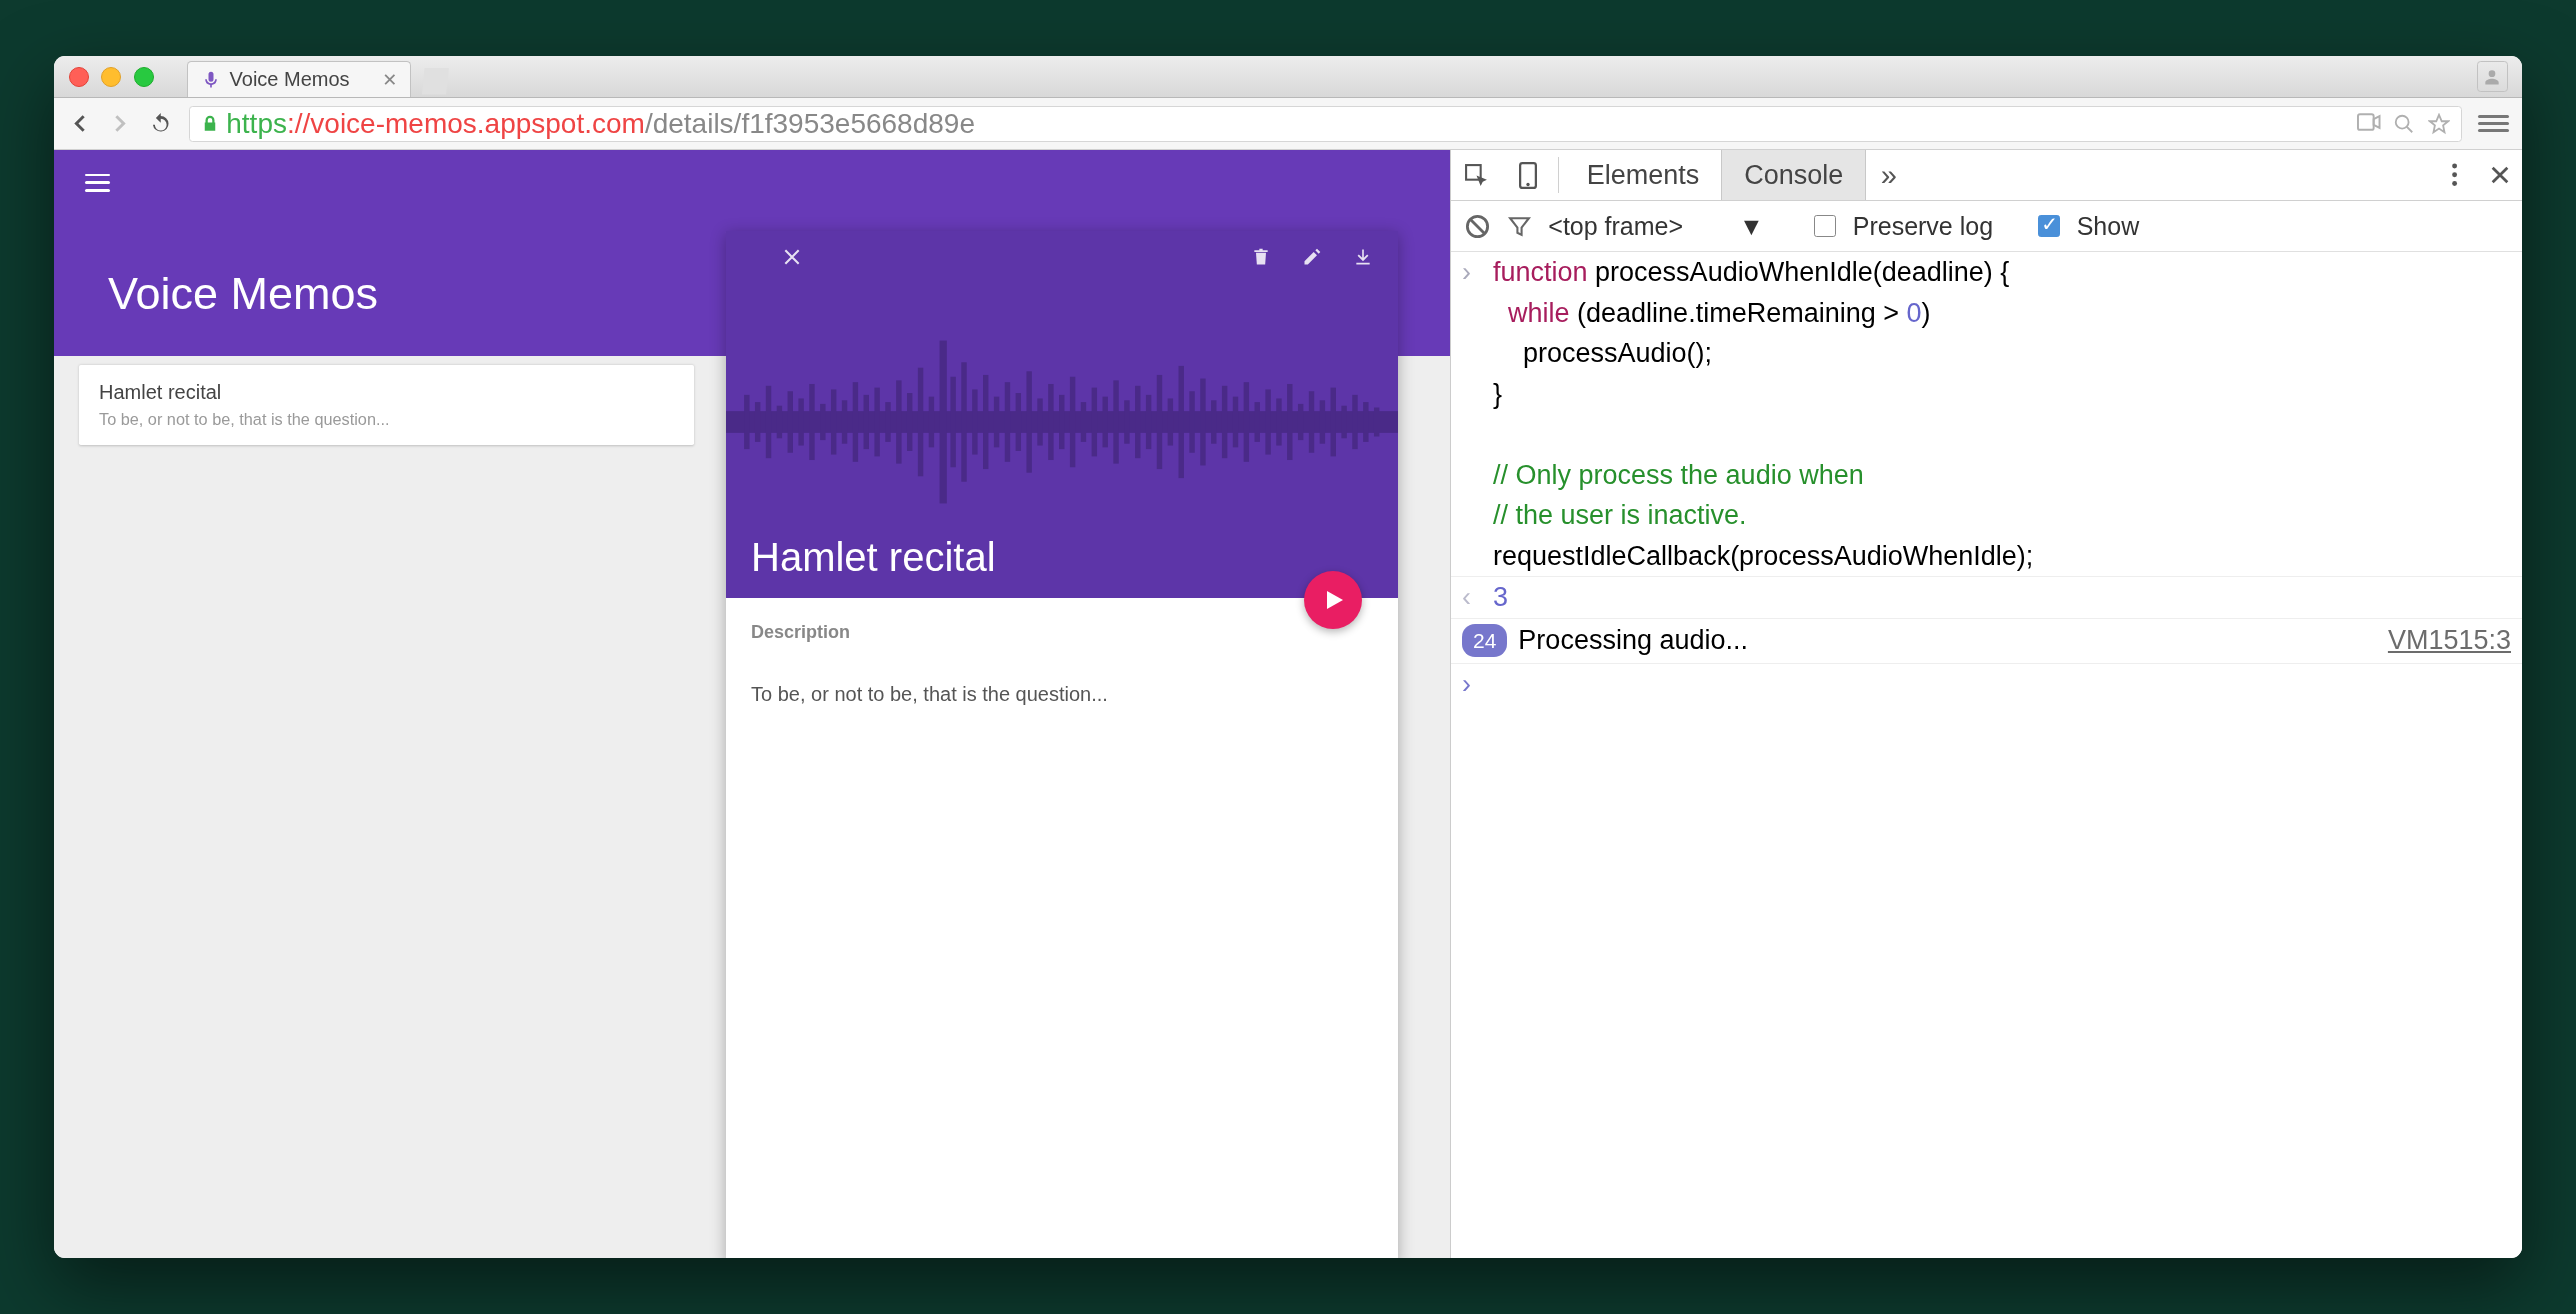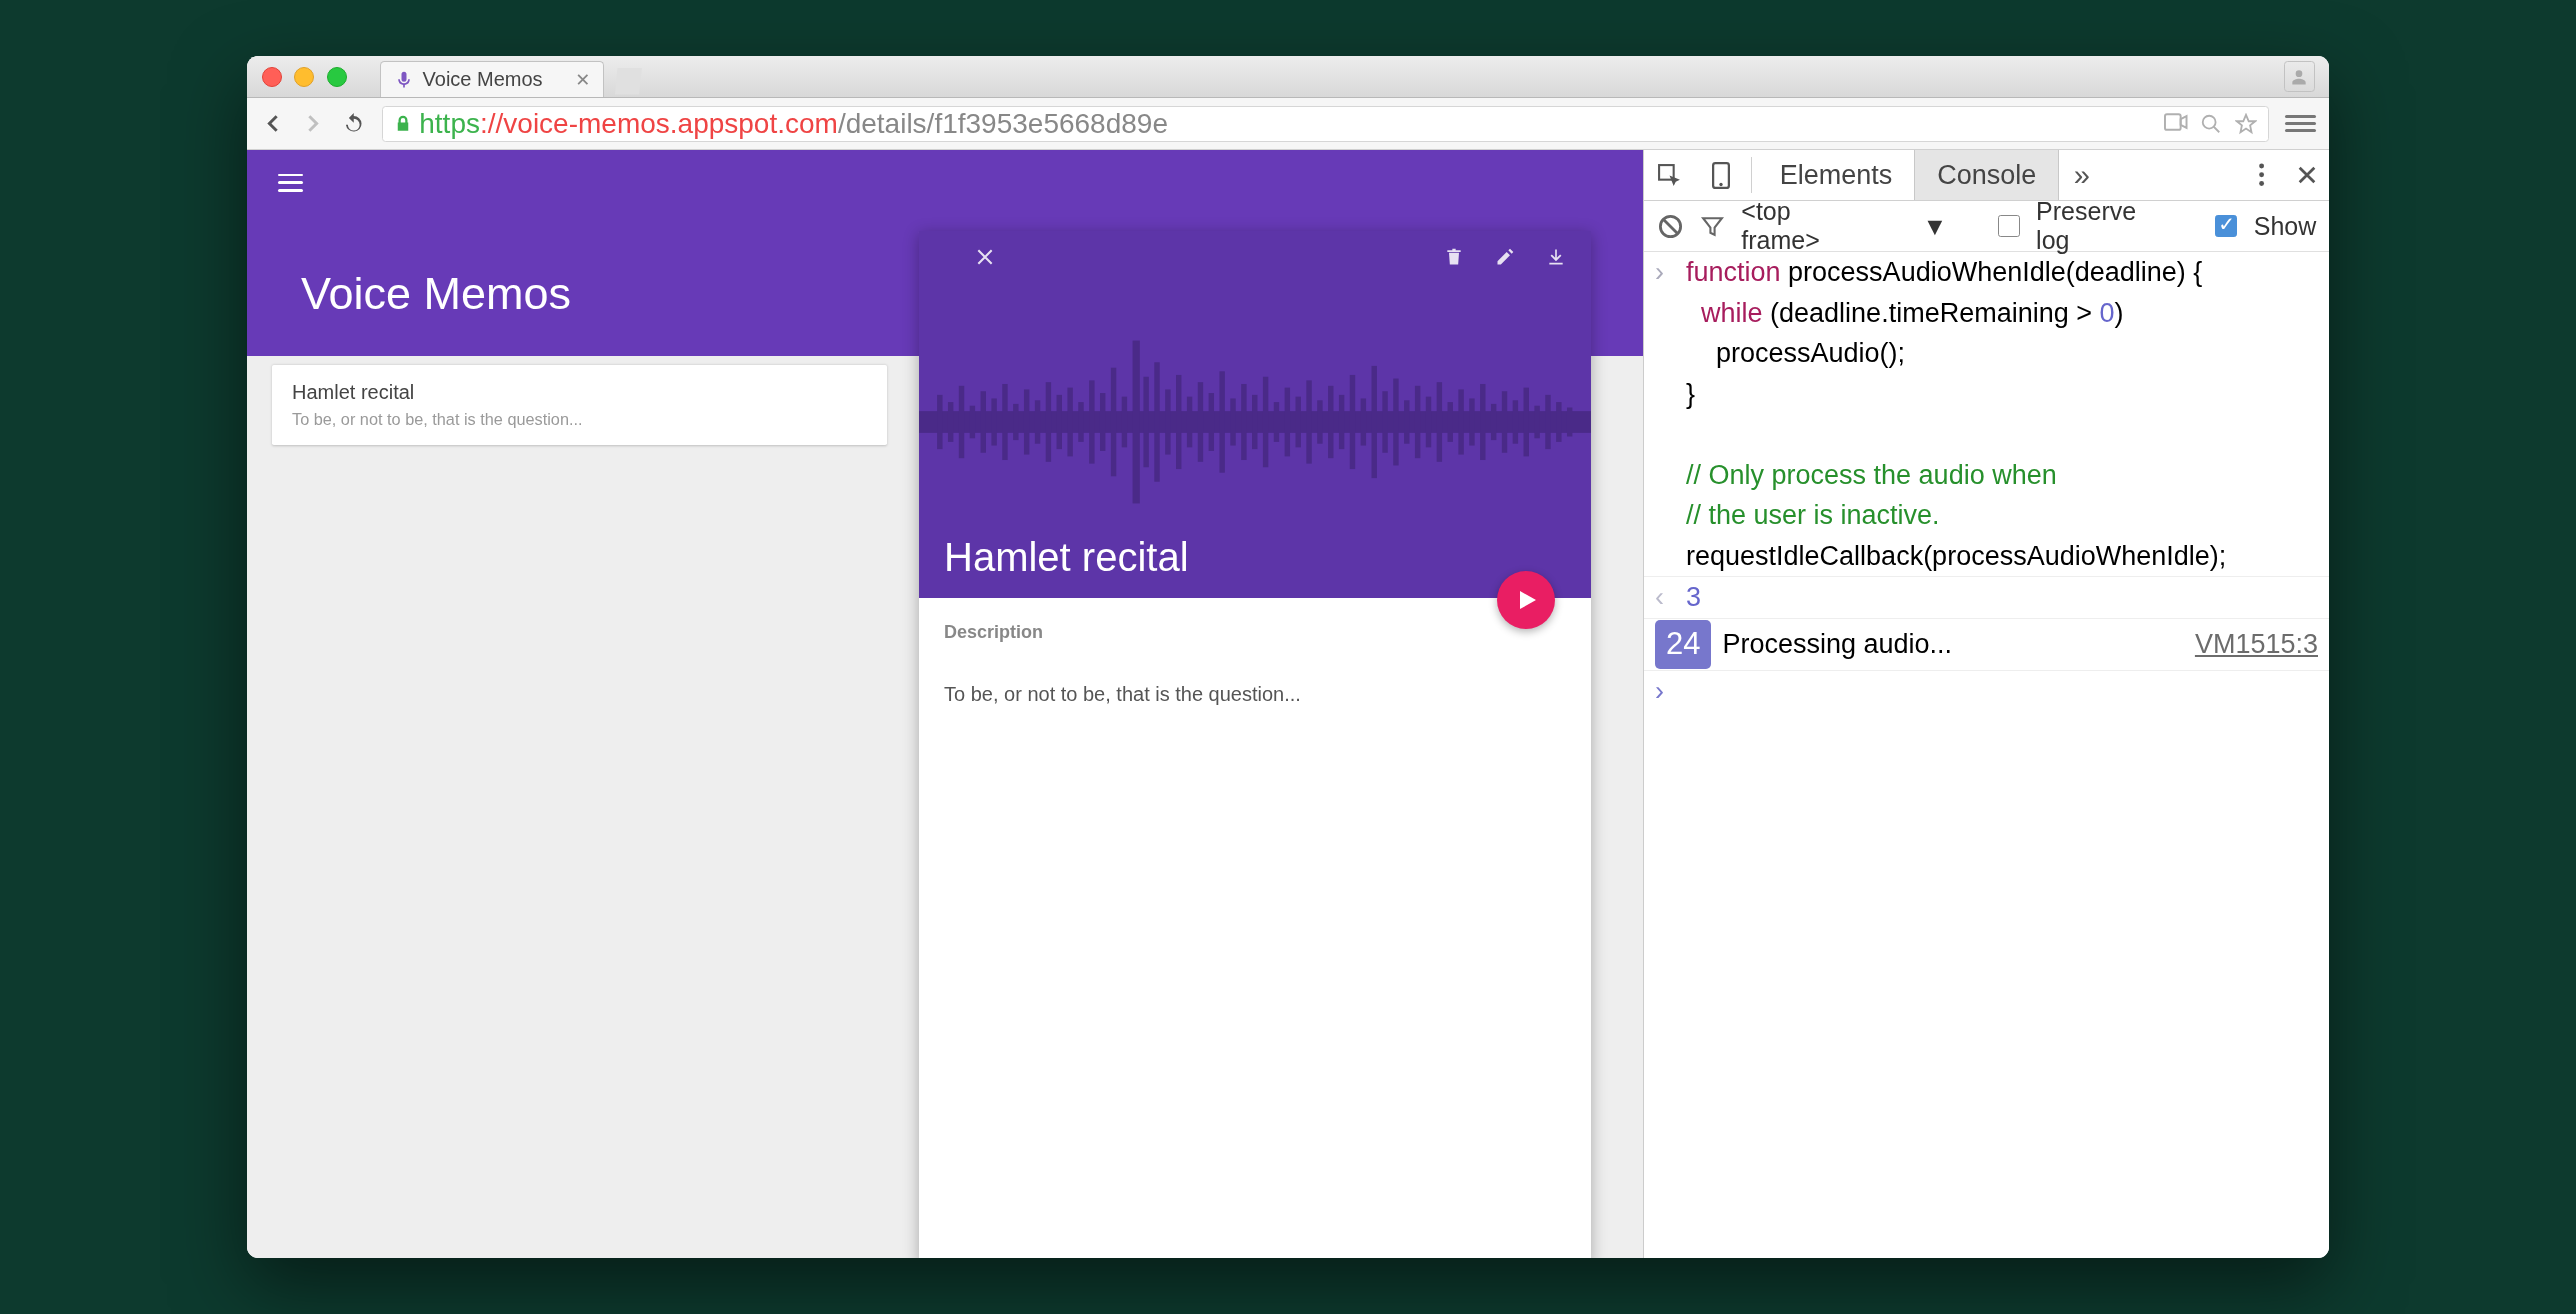--- a/index.html
+++ b/index.html
@@ -1,17 +1,17 @@
 <!DOCTYPE html>
 <html style="font-size:14.5px"><head>
 <meta charset="utf-8">
 <style>
 *{box-sizing:border-box;margin:0;padding:0;font-family:-apple-system,BlinkMacSystemFont,"Segoe UI",Helvetica,Arial,sans-serif}
 body{background:#0d3a2e;display:flex;align-items:center;justify-content:center;width:2576px;height:1314px}
-.mac-window{width:2082px;height:1202px;background:#fff;border-radius:11px;box-shadow:0 27px 72px rgba(0,0,0,.5);display:flex;flex-direction:column;overflow:hidden;position:relative}
+.mac-window{width:2468px;height:1202px;background:#fff;border-radius:11px;box-shadow:0 27px 72px rgba(0,0,0,.5);display:flex;flex-direction:column;overflow:hidden;position:relative}
 
 .titlebar{height:42px;background:linear-gradient(#ededed,#d8d8d8);display:flex;align-items:center;padding:0 14.5px;border-bottom:0.9px solid #b8b8b8}
 .traffic{display:flex;gap:12.7px;margin-right:33px}
 .dot{width:20px;height:20px;border-radius:50%}
 .red{background:#ff5f57;border:0.9px solid #e24238}
 .yellow{background:#ffbd2e;border:0.9px solid #e0a028}
 .green{background:#28c940;border:0.9px solid #1dad2c}
 .tab{background:#f6f6f6;border:0.9px solid #c2c2c2;border-bottom:none;border-radius:4.5px 4.5px 0 0;height:36px;display:flex;align-items:center;padding:0 12.7px;gap:9px;margin-top:5.4px}
 .tab .favicon{width:20px;height:20px}
 .tab .title{font-size:20px;color:#444}
@@ -71,21 +71,21 @@
 .dtool .frame{display:flex;align-items:center;gap:2px}
 .dconsole{flex:1;font-family:Menlo,Consolas,monospace;font-size:27px;line-height:1.5;overflow:auto}
 .row{display:flex;padding:0 11px}
 .prompt{width:31px;color:#aab;flex:0 0 31px}
 .prompt.out{color:#bbc}
 .code{white-space:pre;flex:1}
 .kw{color:#a71d5d}
 .cm{color:#27902c}
 .num{color:#6666cc}
 .logrow{display:flex;padding:1.8px 11px;align-items:center}
-.badge{background:#7777cc;color:#fff;border-radius:5px;padding:0.9px 11px;font-size:31px;margin-right:11px}
+.badge{background:#7777cc;color:#fff;border-radius:13px;padding:0.9px 11px;font-size:21px;margin-right:11px}
 .logtext{flex:1}
 .src{color:#6c6c6c;text-decoration:underline}
 svg{display:block}
 </style>
 </head>
 <body>
 
 <div class="mac-window">
 
   <div class="titlebar">

